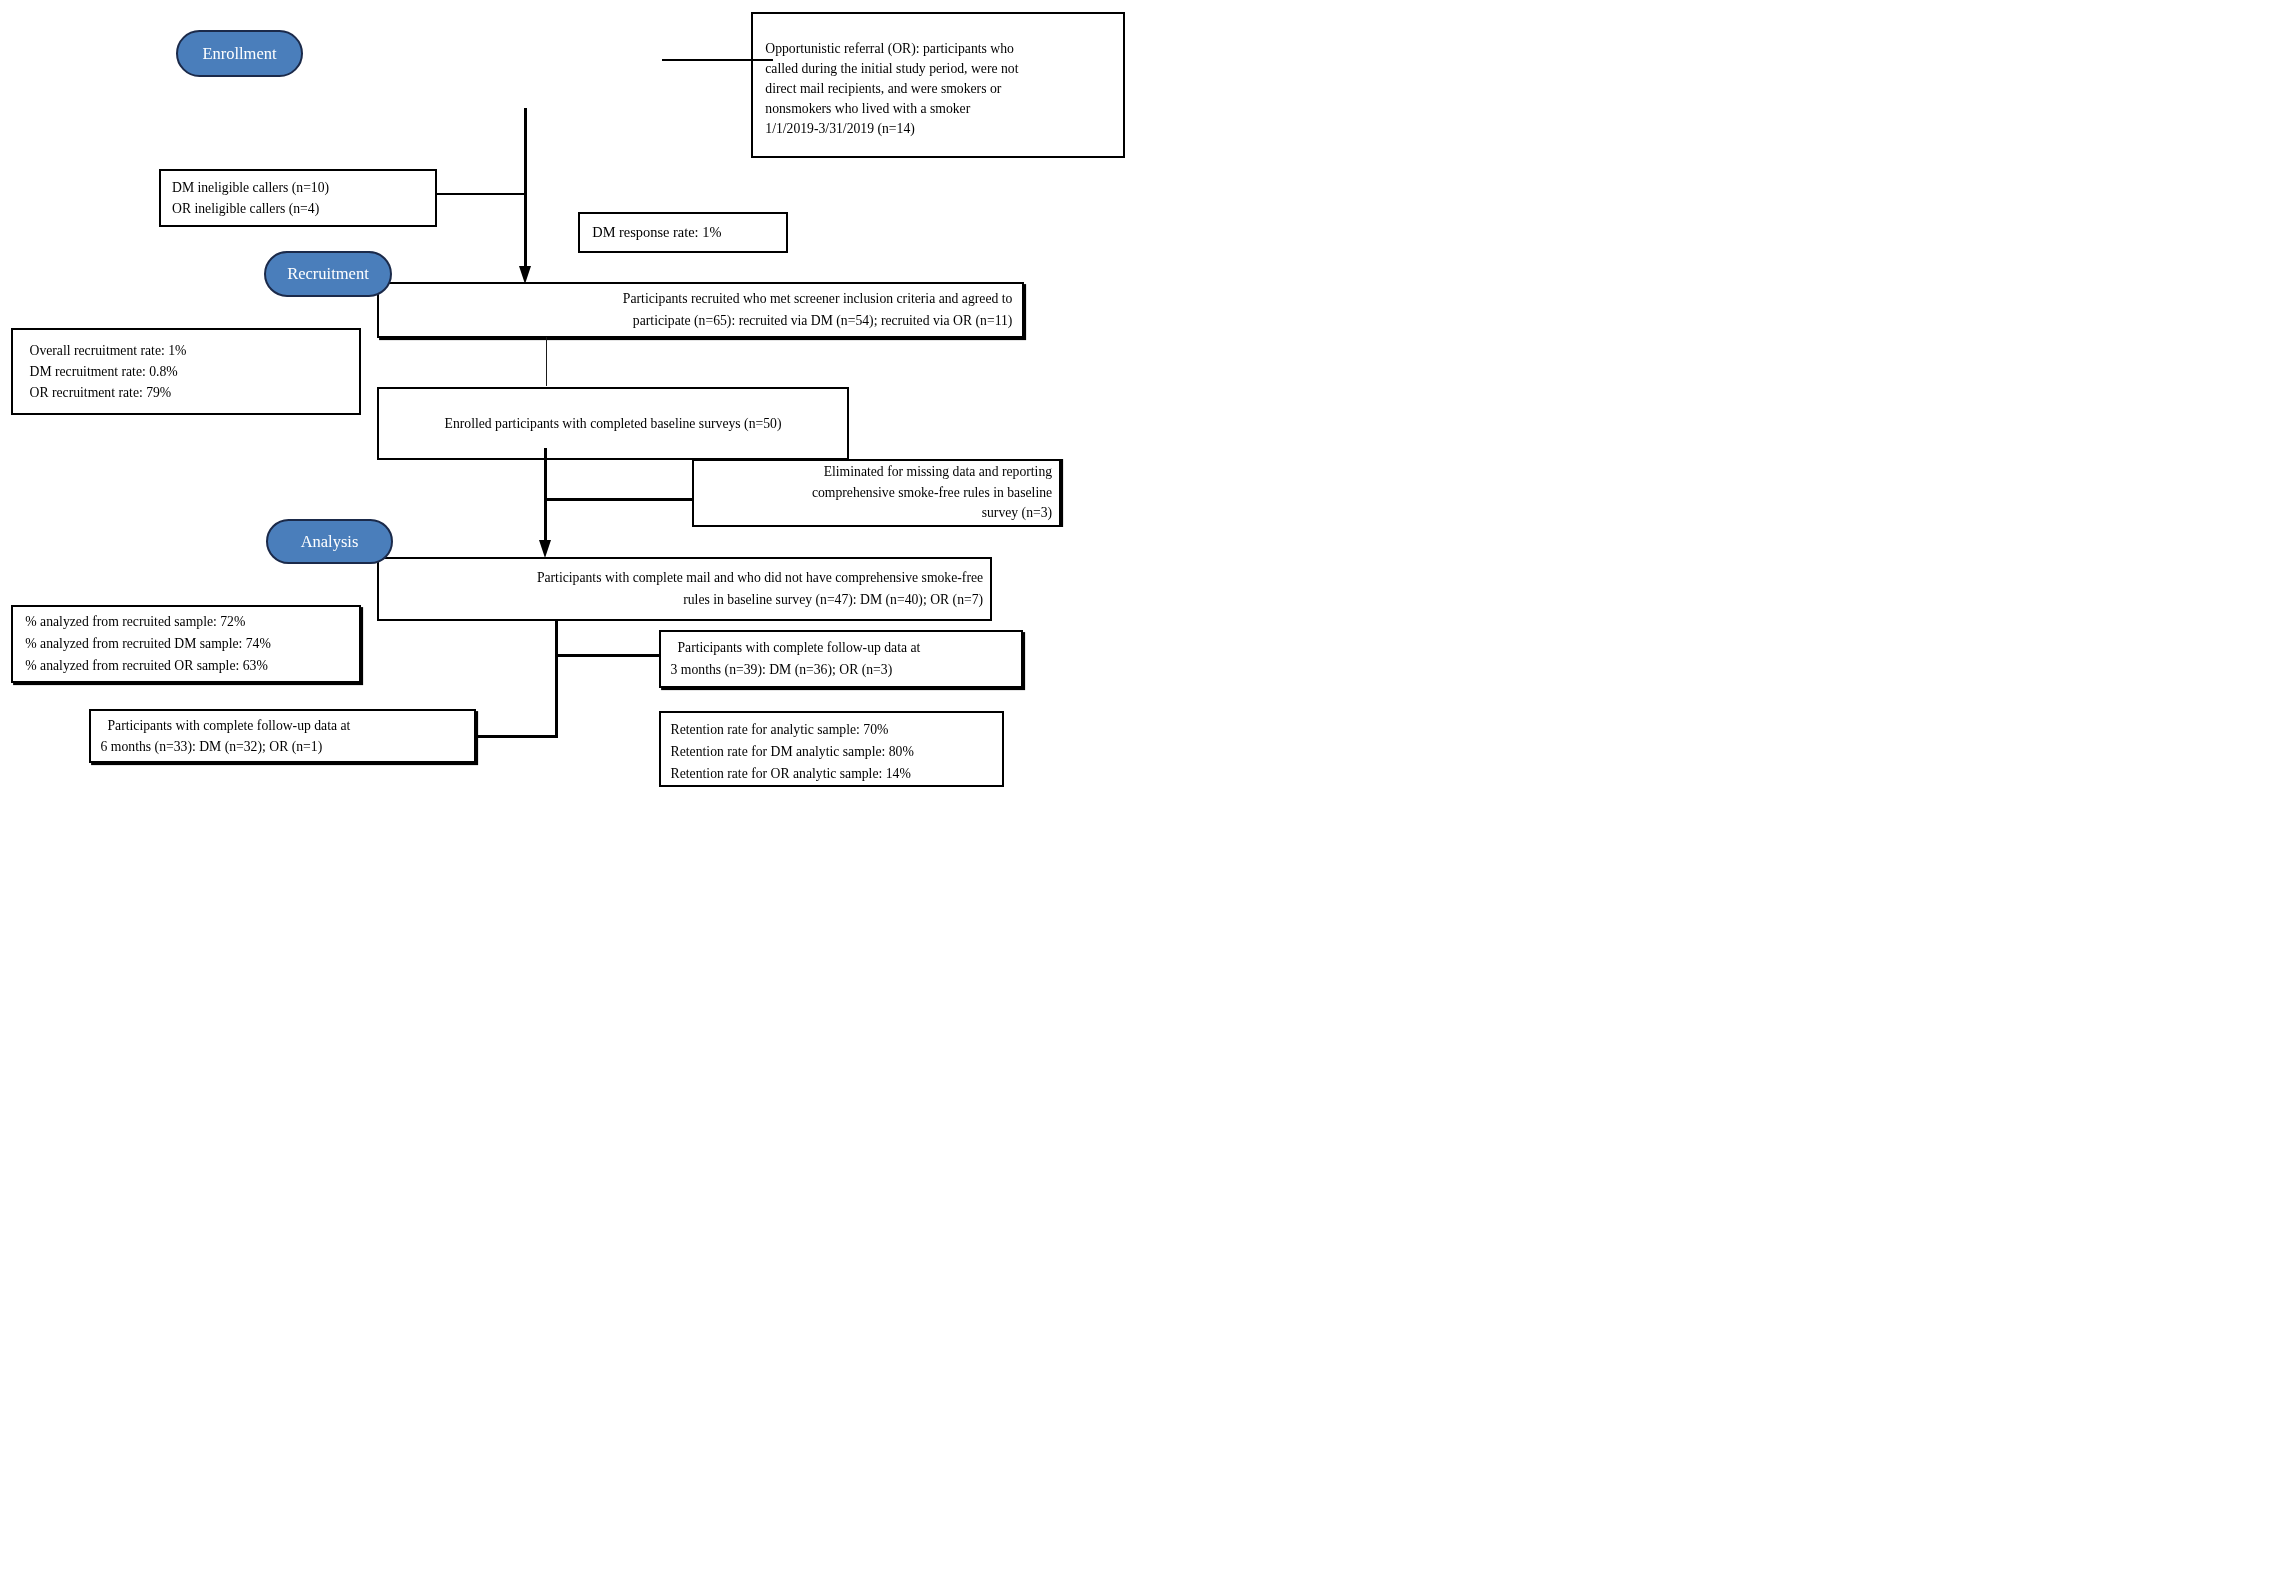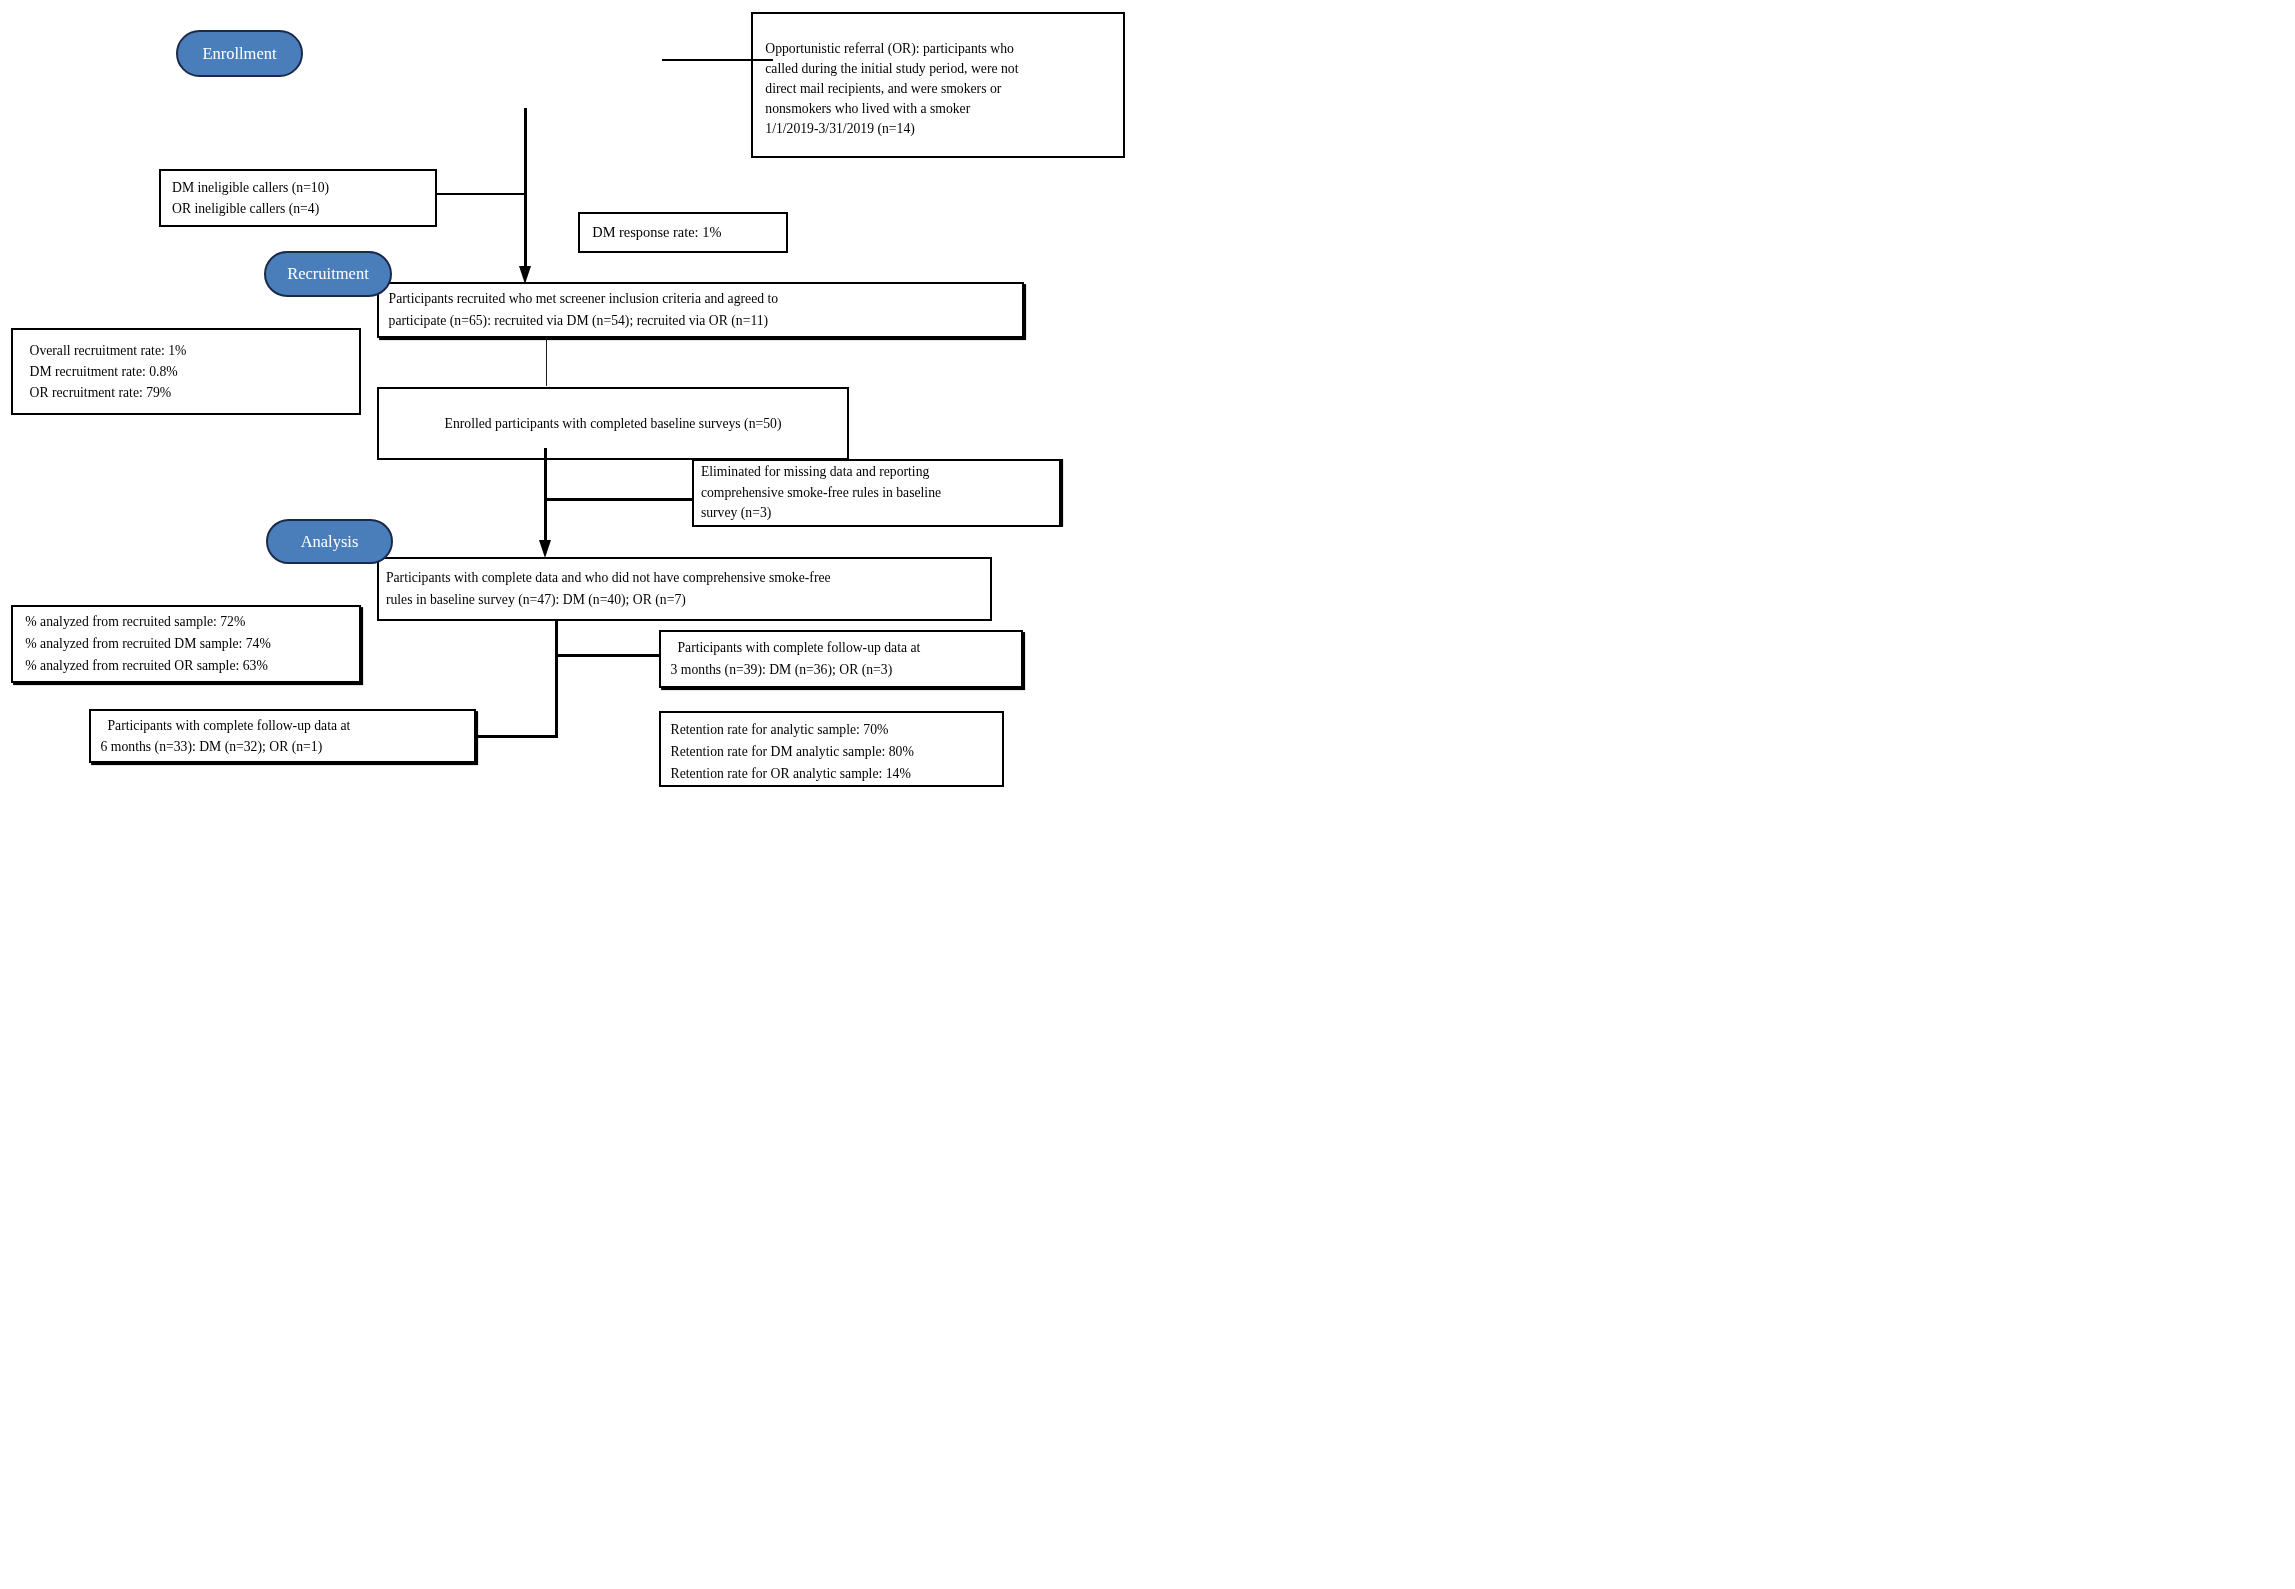--- a/index.html
+++ b/index.html
@@ -18,21 +18,21 @@
     overflow:hidden;
   }
   .box{
     position:absolute;background:var(--box-bg);border:2.1px solid var(--box-border);
     box-sizing:border-box;font-size:13.7px;line-height:19px;
     display:flex;flex-direction:column;justify-content:center;
   }
   .box.thick{border-width:2.7px;}
   .box.shadow{box-shadow:2.1px 2.1px 0 0 var(--box-border);}
   .box.shadow-r{box-shadow:2.1px 0 0 0 var(--box-border);}
-  .center{text-align:left;}
+  .center{text-align:right;}
   .left{text-align:left;}
   .justify p{margin:0;text-align:justify;text-align-last:left;}
   .pill{
     position:absolute;background:var(--pill-fill);border:2.7px solid var(--pill-border);
     border-radius:25px;box-sizing:border-box;display:flex;align-items:center;justify-content:center;
     color:var(--pill-text);font-size:16.5px;z-index:5;
   }
   .hline,.vline{position:absolute;background:var(--line);z-index:1;}
   .thin{background:#1a1a1a;}
   .arrow-down{
@@ -102,21 +102,21 @@
     <div>Enrolled participants with completed baseline surveys (n=50)</div>
   </div>
 
   <div class="box center shadow-r" style="left:692px;top:459px;width:369px;height:68px;padding:1.4px 6.9px;line-height:20.6px;">
     <div>Eliminated for missing data and reporting</div>
     <div>comprehensive smoke-free rules in baseline</div>
     <div>survey (n=3)</div>
   </div>
 
   <div class="box center" style="left:377px;top:557px;width:615px;height:64px;padding:1.4px 6.9px;line-height:22px;z-index:3;">
-    <div>Participants with complete data and who did not have comprehensive smoke-free</div>
+    <div>Participants with complete mail and who did not have comprehensive smoke-free</div>
     <div>rules in baseline survey (n=47): DM (n=40); OR (n=7)</div>
   </div>
 
   <div class="box left shadow" style="left:11px;top:605px;width:350px;height:78px;padding:2.7px 12.3px;line-height:22px;">
     <div>% analyzed from recruited sample: 72%</div>
     <div>% analyzed from recruited DM sample: 74%</div>
     <div>% analyzed from recruited OR sample: 63%</div>
   </div>
 
   <div class="box left shadow" style="left:659px;top:630px;width:364px;height:58px;padding:1.4px 9.6px;line-height:22px;">

